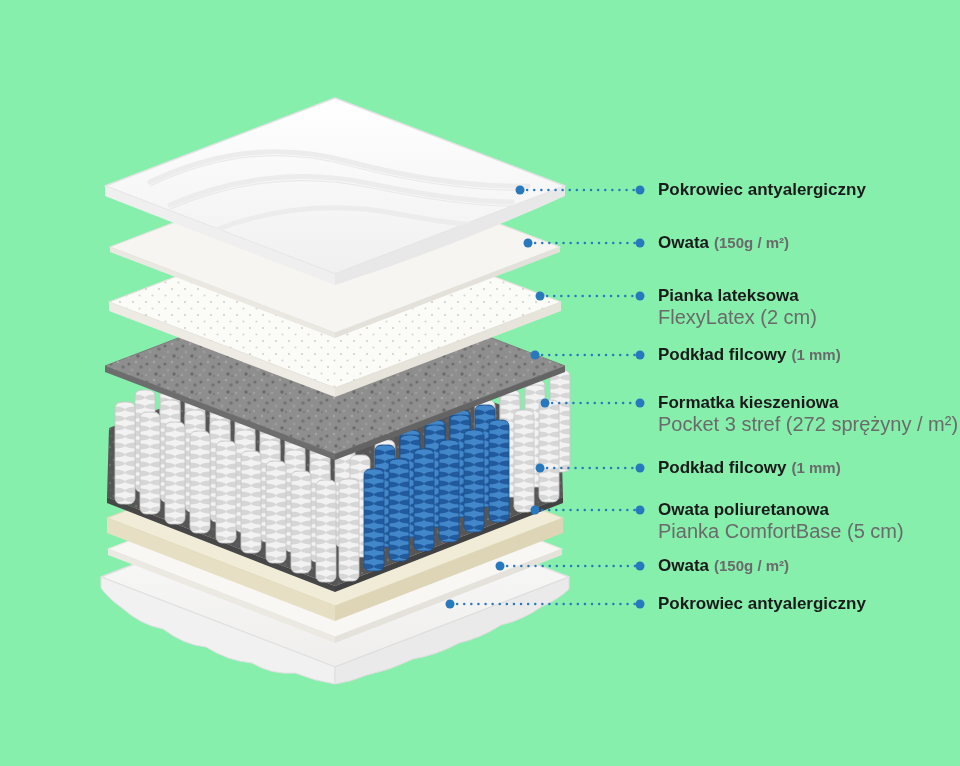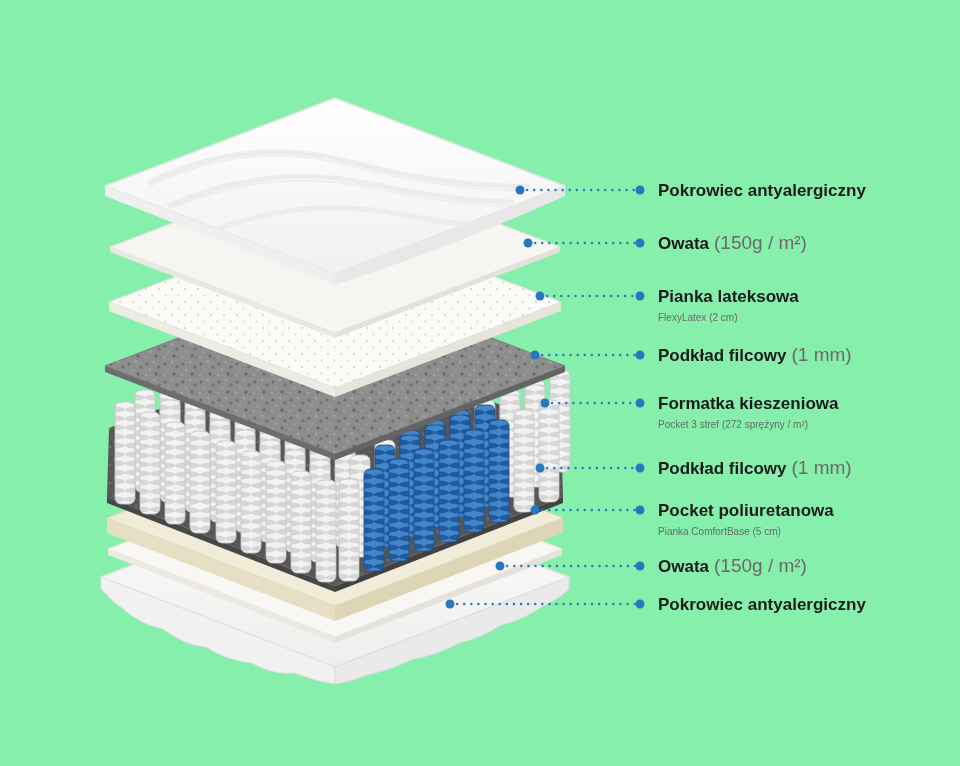--- a/index.html
+++ b/index.html
@@ -1,22 +1,22 @@
 <!DOCTYPE html>
 <html><head>
 <meta charset="utf-8">
 <style>
   html,body{margin:0;padding:0;background:#ffffff;}
   .stage{position:relative;width:960px;height:766px;background:#86efac;overflow:hidden;
          font-family:"Liberation Sans",sans-serif;}
   svg.illus{position:absolute;left:0;top:0;}
   .label{position:absolute;left:658px;}
   .l1{font-size:17px;font-weight:700;color:#1a1a1a;line-height:22px;white-space:nowrap;}
-  .sfx{font-weight:400;color:#6a6a6a;font-size:19px;margin-left:5px;}
-  .l2{font-size:10px;font-weight:400;color:#6a6a6a;line-height:20px;white-space:nowrap;}
+  .sfx{font-weight:700;color:#6a6a6a;font-size:15px;margin-left:5px;}
+  .l2{font-size:20px;font-weight:400;color:#6a6a6a;line-height:20px;white-space:nowrap;}
 </style>
 </head>
 <body>
 
 <div class="stage">
 
 <svg class="illus" width="960" height="766" viewBox="0 0 960 766">
   <defs>
     <linearGradient id="gc1" x1="0" y1="0" x2="0" y2="1">
       <stop offset="0" stop-color="#ffffff"></stop>
@@ -243,21 +243,21 @@
 </div>
 <div class="label" style="top:392px">
   <div class="l1"><span>Formatka kieszeniowa</span><span class="sfx"></span></div>
   <div class="l2">Pocket 3 stref (272 sprężyny / m²)</div>
 </div>
 <div class="label" style="top:457px">
   <div class="l1"><span>Podkład filcowy</span><span class="sfx">(1 mm)</span></div>
   <div class="l2"></div>
 </div>
 <div class="label" style="top:499px">
-  <div class="l1"><span>Pocket poliuretanowa</span><span class="sfx"></span></div>
+  <div class="l1"><span>Owata poliuretanowa</span><span class="sfx"></span></div>
   <div class="l2">Pianka ComfortBase (5 cm)</div>
 </div>
 <div class="label" style="top:555px">
   <div class="l1"><span>Owata</span><span class="sfx">(150g / m²)</span></div>
   <div class="l2"></div>
 </div>
 <div class="label" style="top:593px">
   <div class="l1"><span>Pokrowiec antyalergiczny</span><span class="sfx"></span></div>
   <div class="l2"></div>
 </div>

